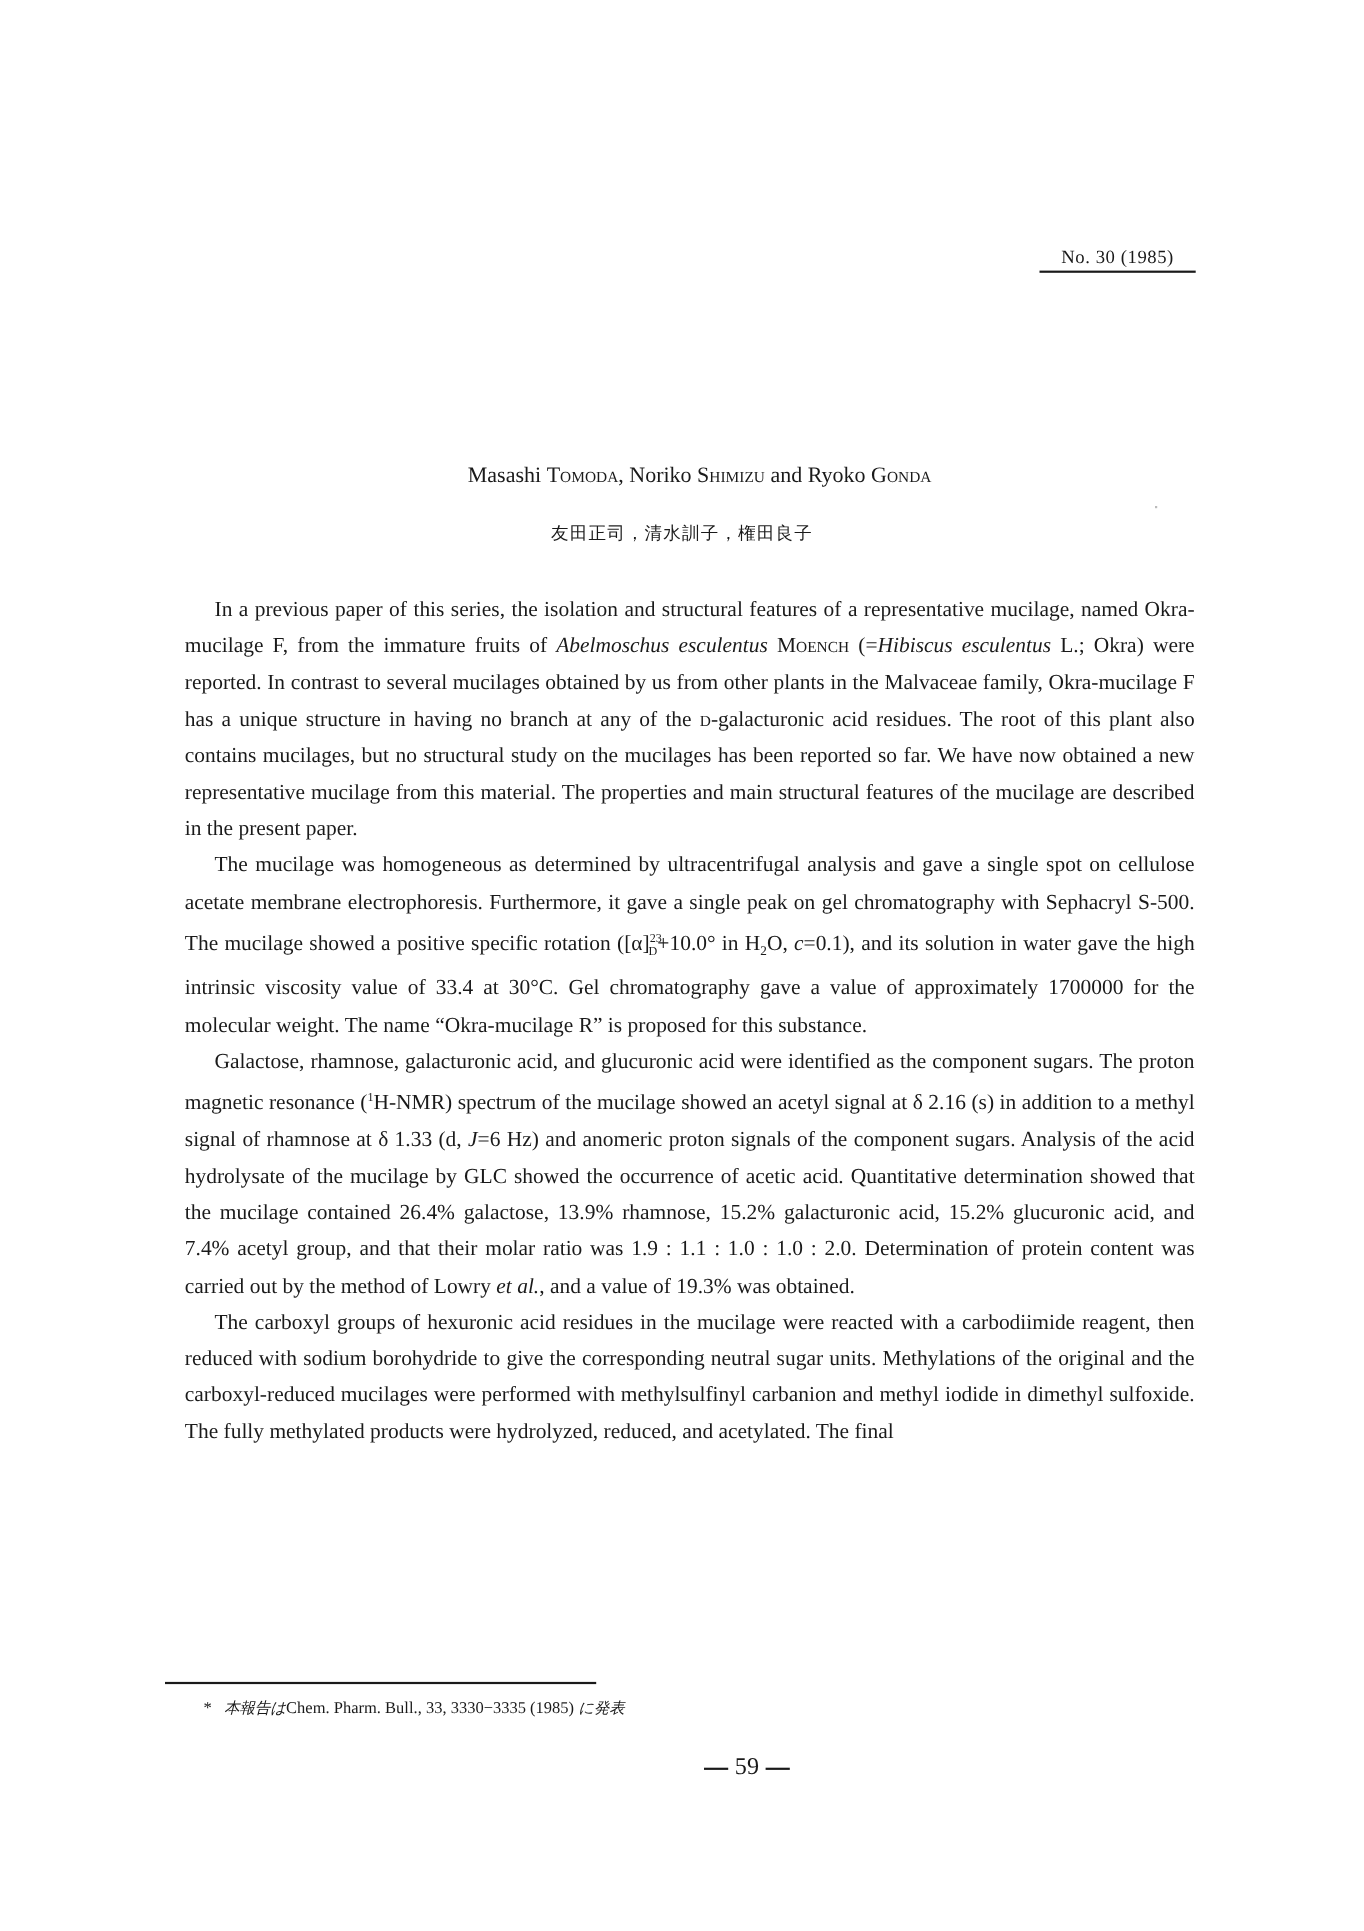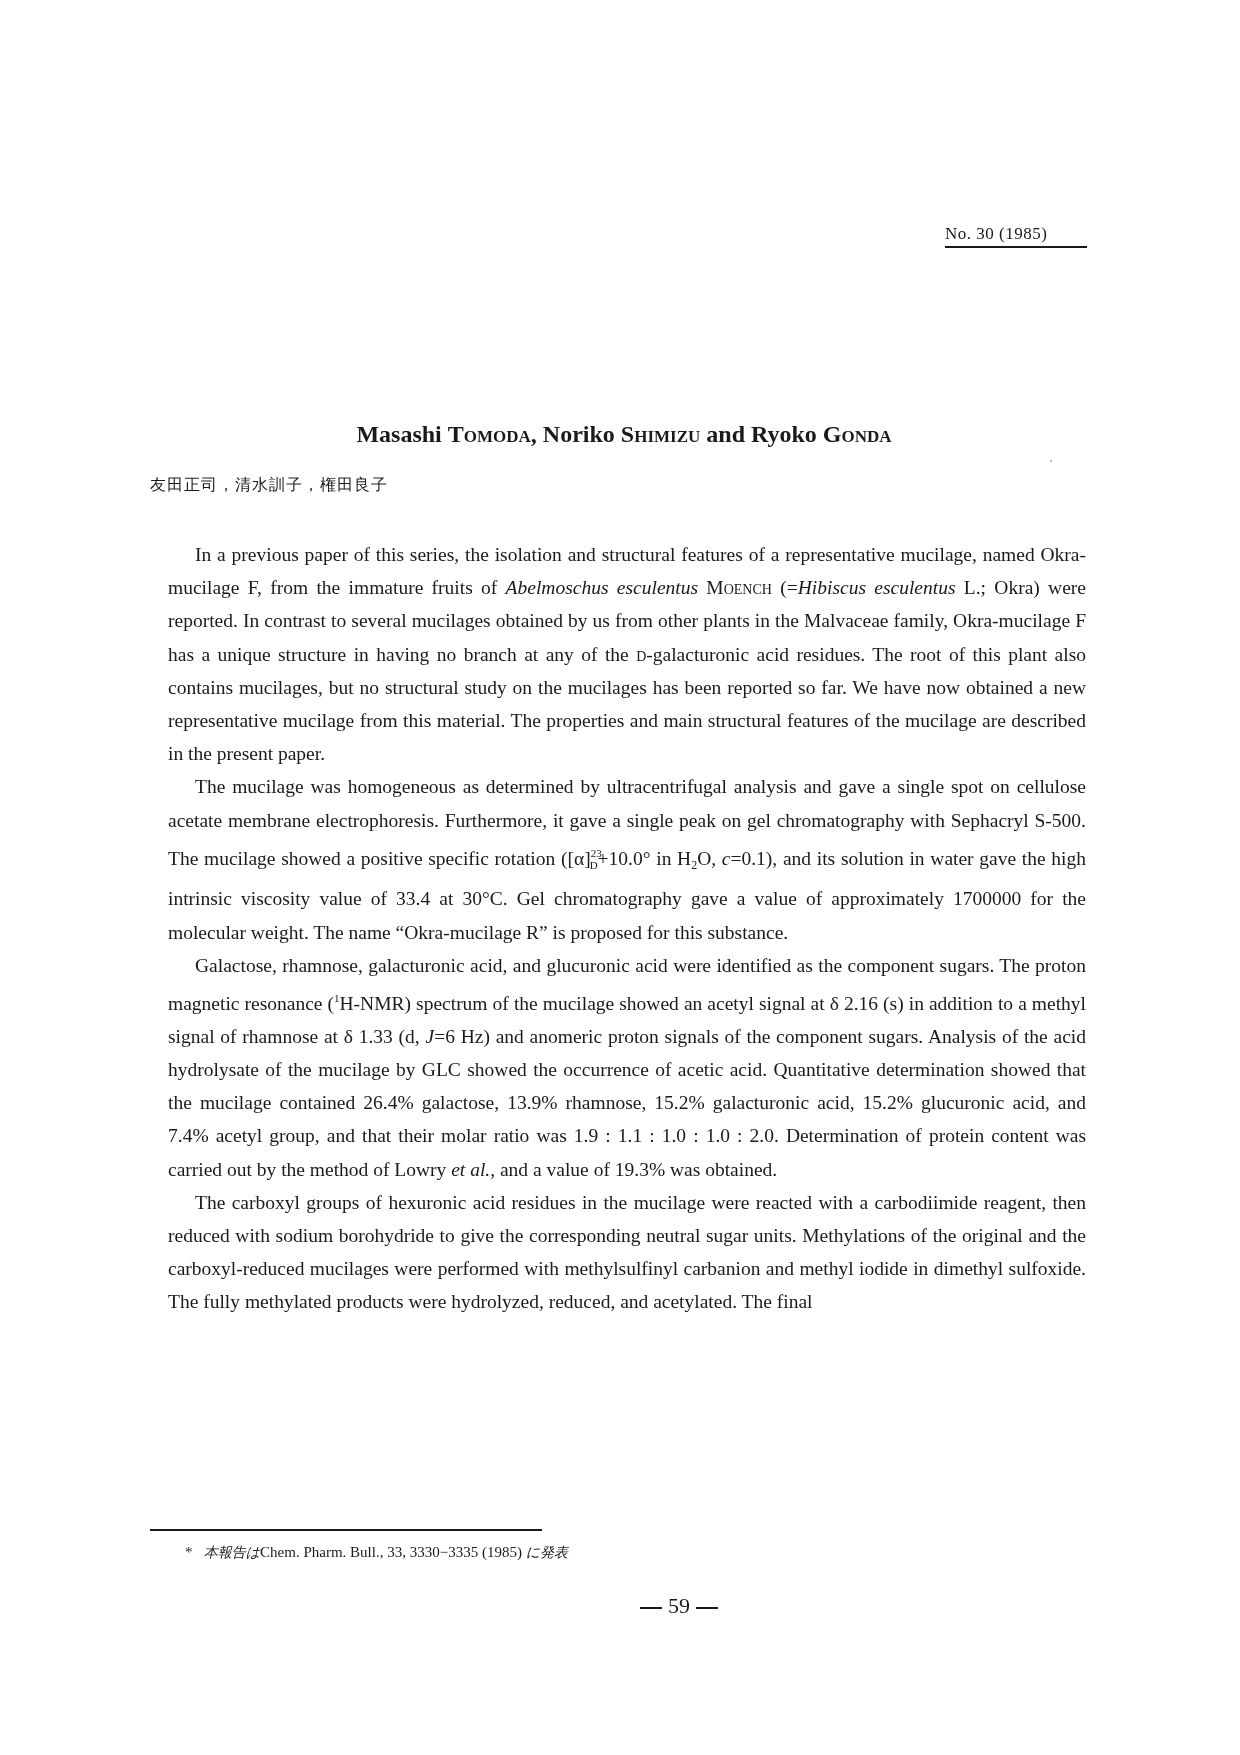--- a/index.html
+++ b/index.html
@@ -1,31 +1,31 @@
 <!DOCTYPE html>
 <html><head>
 <meta charset="utf-8">
 <style>
   html, body { margin: 0; padding: 0; background: #ffffff; }
   body { width: 1240px; height: 1755px; position: relative; overflow: hidden;
          font-family: "Liberation Serif", "DejaVu Serif", serif; color: #1a1a1a; }
   .page { position: absolute; left: 0; top: 0; width: 1240px; height: 1755px; }
 
-  .issue { position: absolute; left: 945px; top: 224px; width: 142px; 
+  .issue { position: absolute; left: 945px; top: 224px; width: 142px; text-align: center;
            font-size: 17px; letter-spacing: 0.5px; }
   .issue-rule { position: absolute; left: 945px; top: 246px; width: 142px; height: 2px; background: #1a1a1a; }
 
   .title { position: absolute; left: 150px; top: 302px; width: 940px; text-align: center;
            font-weight: bold; font-size: 24.5px; line-height: 38px; letter-spacing: 0.2px; }
   .title .it { font-style: italic; }
 
-  .authors { position: absolute; left: 154px; top: 421px; width: 940px; text-align: center; font-size: 24px; font-weight: bold; }
+  .authors { position: absolute; left: 166px; top: 421px; width: 940px; text-align: center; font-size: 20px; }
   .sc { font-variant: small-caps; }
 
-  .authors-jp { position: absolute; left: 150px; top: 475px; width: 940px; 
+  .authors-jp { position: absolute; left: 150px; top: 475px; width: 940px; text-align: center;
                 font-family: "DejaVu Sans", sans-serif; font-size: 16px; letter-spacing: 1px; }
 
   .body { position: absolute; left: 168px; top: 538px; width: 918px;
           font-size: 19.5px; line-height: 33.2px; text-align: justify; }
   .body p { margin: 0 0 0 0; text-indent: 27px; }
   .body .it { font-style: italic; }
 
   .fn-rule { position: absolute; left: 150px; top: 1529px; width: 392px; height: 1.5px; background: #1a1a1a; }
   .footnote { position: absolute; left: 185px; top: 1544px; font-size: 15px; }
   .footnote .jp { font-family: "DejaVu Sans", sans-serif; font-size: 14px; font-style: italic; }

